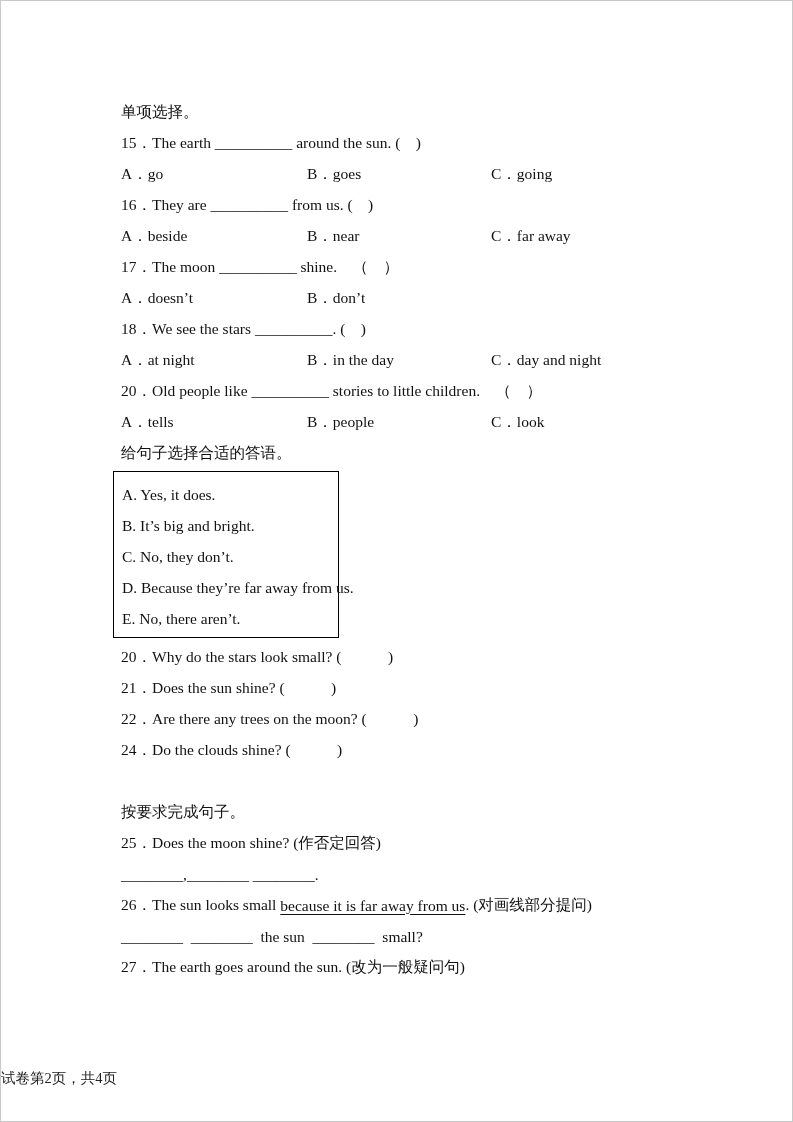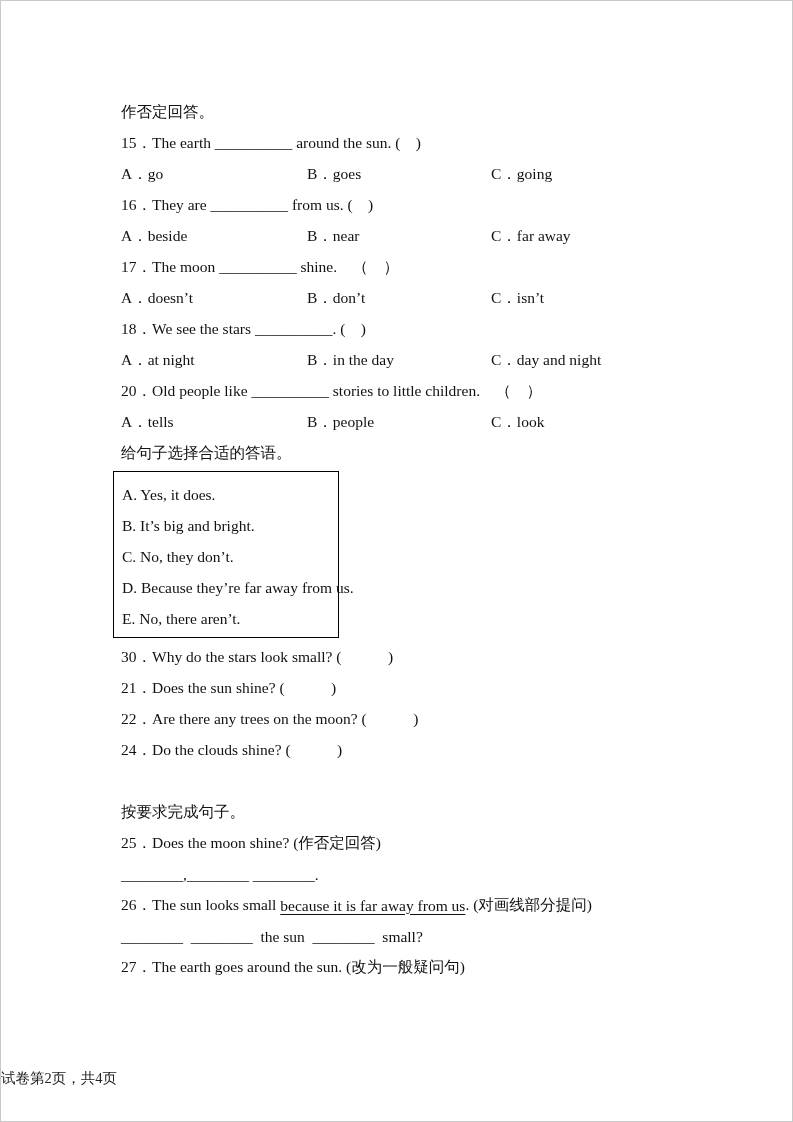--- a/index.html
+++ b/index.html
@@ -52,41 +52,40 @@
     font-size: 14.5px;
     color: #222222;
   }
 </style>
 </head>
 <body>
 
 <div class="page">
   <div class="content">
 
-    <div class="line">作否定回答。</div>
+    <div class="line">单项选择。</div>
 
     <div class="line">15．The earth __________ around the sun. (　)</div>
     <div class="line options">
       <span class="opt-a">A．go</span>
       <span class="opt-b">B．goes</span>
       <span class="opt-c">C．going</span>
     </div>
 
     <div class="line">16．They are __________ from us. (　)</div>
     <div class="line options">
       <span class="opt-a">A．beside</span>
       <span class="opt-b">B．near</span>
       <span class="opt-c">C．far away</span>
     </div>
 
     <div class="line">17．The moon __________ shine.　（　）</div>
     <div class="line options">
       <span class="opt-a">A．doesn’t</span>
       <span class="opt-b">B．don’t</span>
-      <span class="opt-c">C．isn’t</span>
     </div>
 
     <div class="line">18．We see the stars __________. (　)</div>
     <div class="line options">
       <span class="opt-a">A．at night</span>
       <span class="opt-b">B．in the day</span>
       <span class="opt-c">C．day and night</span>
     </div>
 
     <div class="line">20．Old people like __________ stories to little children.　（　）</div>
@@ -99,21 +98,21 @@
     <div class="line">给句子选择合适的答语。</div>
 
     <div class="answer-box">
       <div class="line">A. Yes, it does.</div>
       <div class="line">B. It’s big and bright.</div>
       <div class="line">C. No, they don’t.</div>
       <div class="line">D. Because they’re far away from us.</div>
       <div class="line">E. No, there aren’t.</div>
     </div>
 
-    <div class="line">30．Why do the stars look small? (　　　)</div>
+    <div class="line">20．Why do the stars look small? (　　　)</div>
     <div class="line">21．Does the sun shine? (　　　)</div>
     <div class="line">22．Are there any trees on the moon? (　　　)</div>
     <div class="line">24．Do the clouds shine? (　　　)</div>
 
     <div class="spacer"></div>
 
     <div class="line">按要求完成句子。</div>
 
     <div class="line">25．Does the moon shine? (作否定回答)</div>
     <div class="line">________,________ ________.</div>

